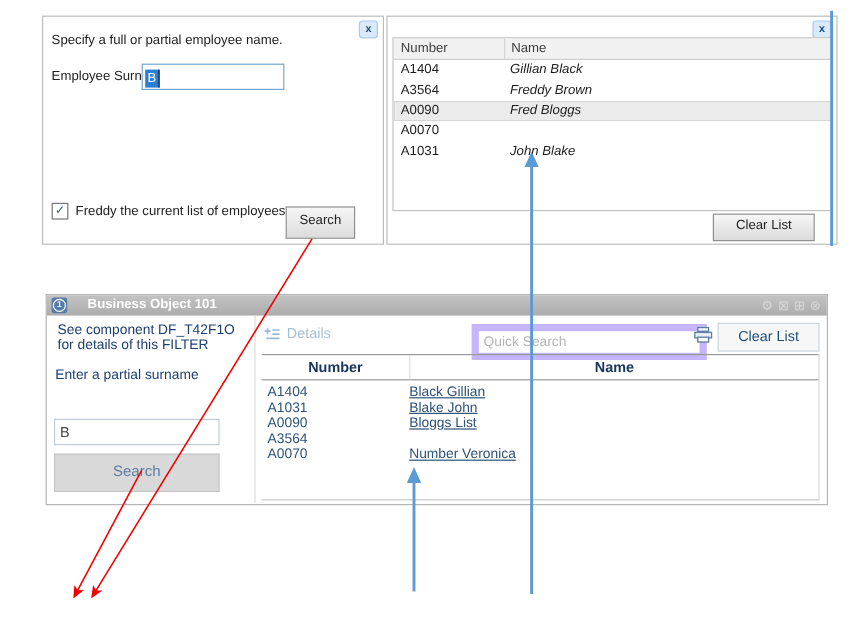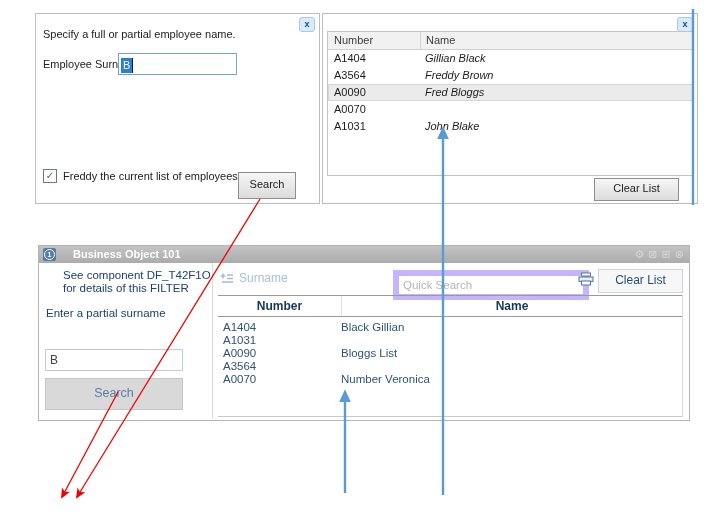--- a/index.html
+++ b/index.html
@@ -50,21 +50,21 @@
          background:#567aa9;display:flex;align-items:center;justify-content:center;}
   .badge i{font-style:normal;width:9px;height:9px;border:1px solid #fff;border-radius:50%;
            font-size:7px;line-height:9px;text-align:center;color:#fff;font-weight:bold;}
   .wtitle{position:absolute;left:22px;top:0;font-size:11px;font-weight:bold;
           color:var(--titlebar_text,#fff);line-height:17px;margin-left:12px;}
   .ticons{position:absolute;right:5px;top:0;height:17px;display:flex;gap:4px;align-items:center;
           color:#d6d6d6;font-size:11px;font-family:"DejaVu Sans",sans-serif;}
   .ticons span{line-height:15px;}
 
   .lpanel{position:absolute;left:0;top:17px;width:173px;height:156px;border-right:1px solid #dcdcdc;}
-  .note{position:absolute;left:24px;top:6px;width:162px;font-size:11.5px;line-height:13px;
+  .note{position:absolute;left:9px;top:6px;width:162px;font-size:11.5px;line-height:13px;
         color:var(--navy,#1d3f72);}
   .prompt{position:absolute;left:7px;top:44px;font-size:11.5px;color:var(--navy,#1d3f72);}
   .linput{position:absolute;left:6px;top:86px;width:128px;height:20px;border:1px solid #c0cdd8;
           font-size:12px;color:#444;padding:0 4px;font-family:"Liberation Sans",sans-serif;outline:none;}
   .search2{position:absolute;left:6px;top:115px;width:136px;height:30px;background:#d9d9d9;
            border:1px solid #c6c6c6;color:var(--button_blue_text,#5b7da6);font-size:12.5px;
            text-align:center;line-height:28px;}
 
   .toolrow{position:absolute;left:173px;top:17px;right:0;height:32px;}
   .details{position:absolute;left:8px;top:8px;display:flex;align-items:center;gap:5px;
@@ -79,21 +79,21 @@
 
   .wtable{position:absolute;left:179px;top:49px;width:464px;height:121px;
           border-bottom:1px solid #c9c9c9;border-right:1px solid #d9d9d9;}
   .whead{display:flex;height:20px;border-top:1px solid #9a9a9a;border-bottom:1px solid #9a9a9a;
          color:#17365d;font-weight:bold;font-size:12px;}
   .whead .c1{width:123px;text-align:center;line-height:20px;border-right:1px solid #e0e0e0;}
   .whead .c2{flex:1;text-align:center;line-height:20px;}
   .wrows{padding-top:4px;font-size:11.5px;color:var(--table_text,#2f5379);}
   .wrow{height:13px;line-height:13px;display:flex;}
   .wrow .c1{width:118px;padding-left:5px;}
-  .wrow .c2{flex:1;}
+  .wrow .c2{flex:1;text-decoration:underline;}
 
   
   .overlay{position:absolute;left:0;top:0;width:709px;height:519px;pointer-events:none;z-index:50;}
   .redln{stroke:var(--red_arrow,#f00000);stroke-width:1.3;fill:none;}
   .bluln{stroke:var(--accent_blue,#5b9bd5);stroke-width:2.4;fill:none;}
   .redfill{fill:var(--red_arrow,#f00000);}
   .blufill{fill:var(--accent_blue,#5b9bd5);}
   svg.mini{display:block;}
 </style>
 </head>
@@ -170,21 +170,21 @@
       <div class="details">
         <svg class="mini" width="14" height="13" viewBox="0 0 14 13">
           <g stroke="#9db8d2" stroke-width="1.4" fill="none">
             <line x1="3" y1="1.5" x2="3" y2="6.5"></line>
             <line x1="0.5" y1="4" x2="5.5" y2="4"></line>
             <line x1="7" y1="3" x2="13" y2="3"></line>
             <line x1="7" y1="6.5" x2="13" y2="6.5"></line>
             <line x1="2" y1="10" x2="13" y2="10"></line>
           </g>
         </svg>
-        <span>Surname</span>
+        <span>Details</span>
       </div>
       <input class="qsearch" placeholder="Quick Search" style="">
       <svg class="mini printer" width="16" height="14" viewBox="0 0 16 14">
         <g stroke="#5b7da6" stroke-width="1.1" fill="#fff">
           <rect x="3.5" y="1" width="9" height="3"></rect>
           <rect x="1" y="5" width="14" height="4.5" fill="#e8eef4"></rect>
           <rect x="3.5" y="9" width="9" height="4"></rect>
         </g>
       </svg>
       <div class="clear2">Clear List</div>
@@ -195,20 +195,21 @@
         <span class="c1">Number</span>
         <span class="c2">Name</span>
       </div>
       <div class="wrows">
         <div class="wrow">
           <span class="c1">A1404</span>
           <span class="c2">Black Gillian</span>
         </div>
         <div class="wrow">
           <span class="c1">A1031</span>
+          <span class="c2">Blake John</span>
         </div>
         <div class="wrow">
           <span class="c1">A0090</span>
           <span class="c2">Bloggs List</span>
         </div>
         <div class="wrow">
           <span class="c1">A3564</span>
         </div>
         <div class="wrow">
           <span class="c1">A0070</span>

